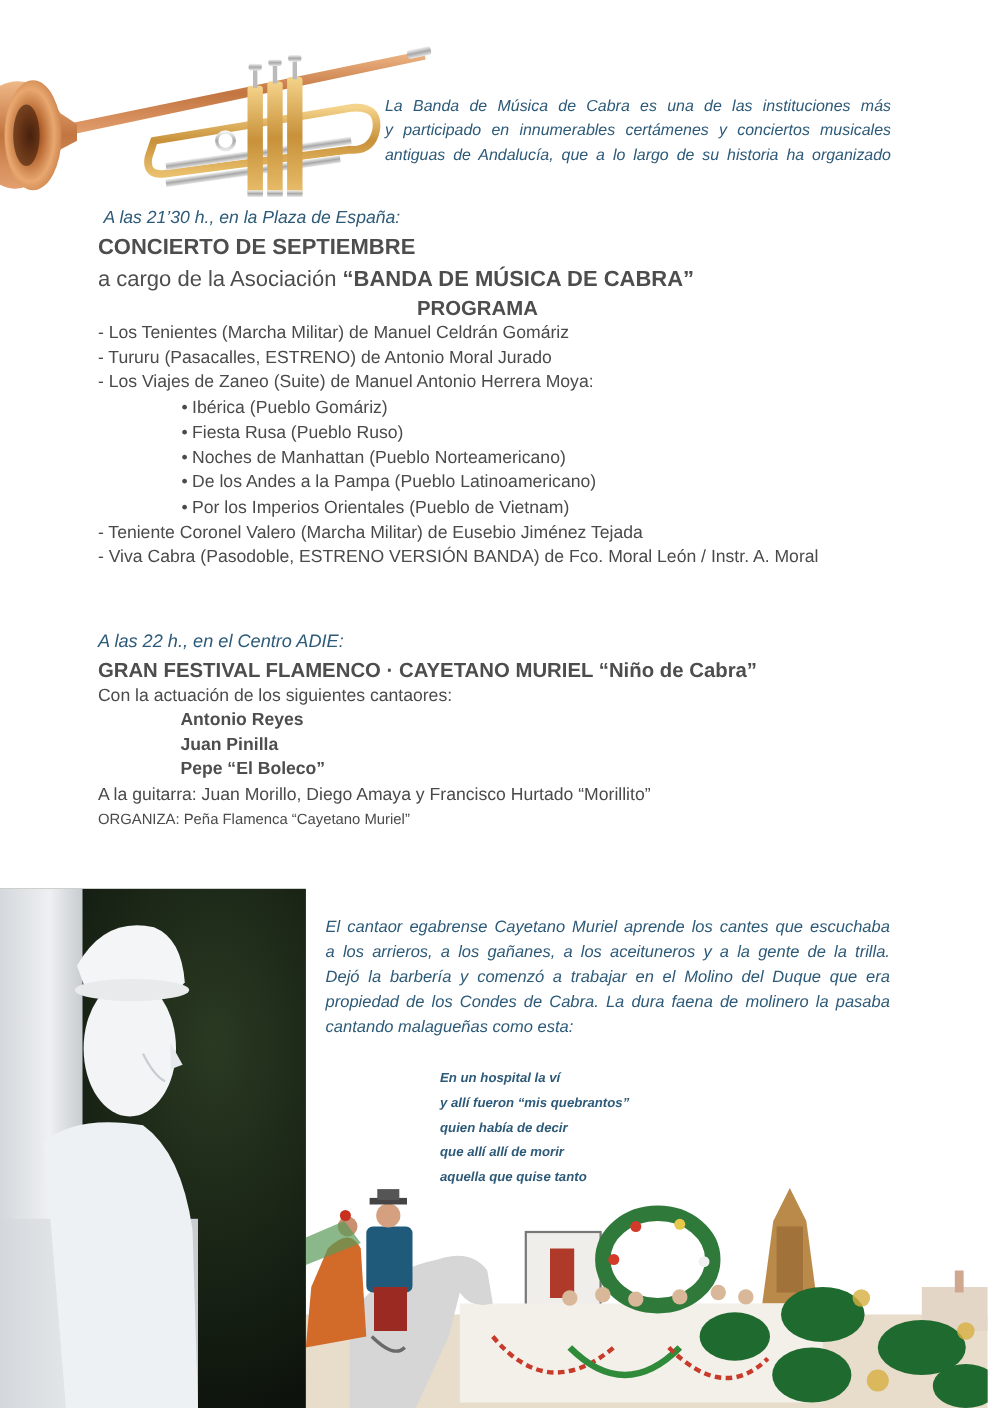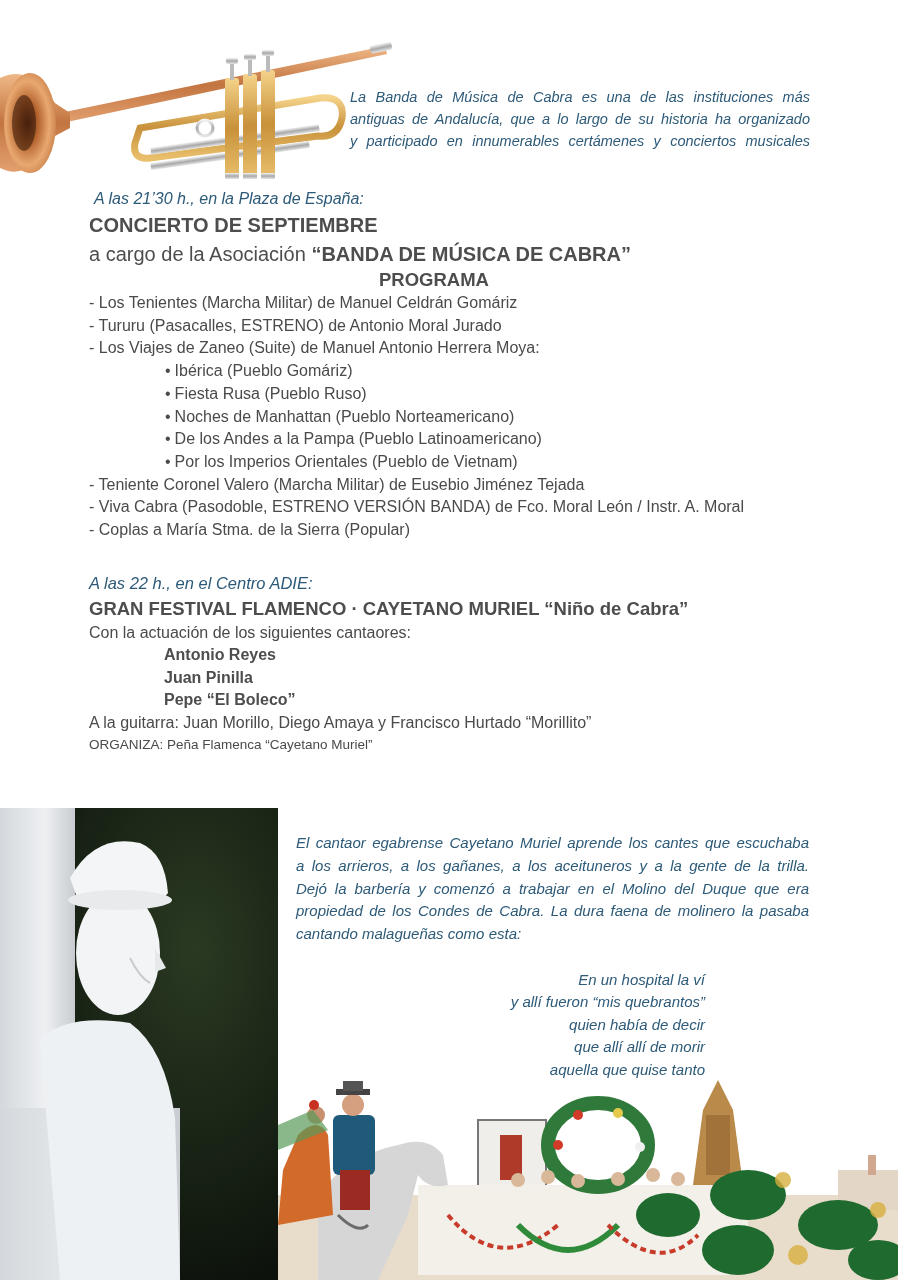--- a/index.html
+++ b/index.html
@@ -44,22 +44,22 @@
   #bust { left: 0; top: 808px; width: 278px; height: 472px; overflow: hidden; background: #121a10; }
 
   #story {
     left: 296px; top: 832px; width: 513px;
     font-size: 15px; line-height: 22.8px;
   }
   #story span { display: block; text-align: justify; text-align-last: justify; }
   #story span.last { text-align-last: left; }
 
   #poem {
-    left: 400px; top: 969px; width: 305px; text-align: right;
-    font-size: 15px; line-height: 22.4px;
+    left: 400px; top: 969px; width: 305px; text-align: left;
+    font-size: 12px; line-height: 22.4px; font-weight: bold;
   }
   #poem div { white-space: nowrap; }
 
   
   #painting { left: 278px; top: 1075px; width: 620px; height: 205px; }
 </style>
 </head>
 <body>
 
 <div id="trumpet" class="abs">
@@ -114,22 +114,22 @@
     <rect x="230" y="46" width="4" height="16" fill="#bbb"></rect>
     <rect x="248" y="42" width="4" height="16" fill="#bbb"></rect>
     <rect x="266" y="38" width="4" height="16" fill="#bbb"></rect>
 
     <circle cx="205" cy="110" r="8" fill="none" stroke="url(#silver)" stroke-width="3"></circle>
   </svg>
 </div>
 
 <div id="intro" class="abs blue it">
   <span>La Banda de Música de Cabra es una de las instituciones más</span>
+  <span>y participado en innumerables certámenes y conciertos musicales</span>
   <span>antiguas de Andalucía, que a lo largo de su historia ha organizado</span>
-  <span>y participado en innumerables certámenes y conciertos musicales</span>
 </div>
 
 <div id="time1" class="abs blue it">A las 21’30 h., en la Plaza de España:</div>
 <div id="title1" class="abs">CONCIERTO DE SEPTIEMBRE</div>
 <div id="subtitle1" class="abs">
   <span>a cargo de la Asociación </span><b>“BANDA DE MÚSICA DE CABRA”</b>
 </div>
 <div id="programa-head" class="abs">
   <span>PROGRAMA</span>
 </div>
@@ -138,21 +138,20 @@
   <div class="row">- Los Tenientes (Marcha Militar) de Manuel Celdrán Gomáriz</div>
   <div class="row">- Tururu (Pasacalles, ESTRENO) de Antonio Moral Jurado</div>
   <div class="row">- Los Viajes de Zaneo (Suite) de Manuel Antonio Herrera Moya:</div>
   <div class="row sub"><span class="bullet">•</span><span>Ibérica (Pueblo Gomáriz)</span></div>
   <div class="row sub"><span class="bullet">•</span><span>Fiesta Rusa (Pueblo Ruso)</span></div>
   <div class="row sub"><span class="bullet">•</span><span>Noches de Manhattan (Pueblo Norteamericano)</span></div>
   <div class="row sub"><span class="bullet">•</span><span>De los Andes a la Pampa (Pueblo Latinoamericano)</span></div>
   <div class="row sub"><span class="bullet">•</span><span>Por los Imperios Orientales (Pueblo de Vietnam)</span></div>
   <div class="row">- Teniente Coronel Valero (Marcha Militar) de Eusebio Jiménez Tejada</div>
   <div class="row">- Viva Cabra (Pasodoble, ESTRENO VERSIÓN BANDA) de Fco. Moral León / Instr. A. Moral</div>
-  <div class="row">- Coplas a María Stma. de la Sierra (Popular)</div>
 </div>
 
 <div id="time2" class="abs blue it">A las 22 h., en el Centro ADIE:</div>
 <div id="title2" class="abs">GRAN FESTIVAL FLAMENCO · CAYETANO MURIEL “Niño de Cabra”</div>
 
 <div id="festival" class="abs">
   <div>Con la actuación de los siguientes cantaores:</div>
   <div class="singer">Antonio Reyes</div>
   <div class="singer">Juan Pinilla</div>
   <div class="singer">Pepe “El Boleco”</div>

